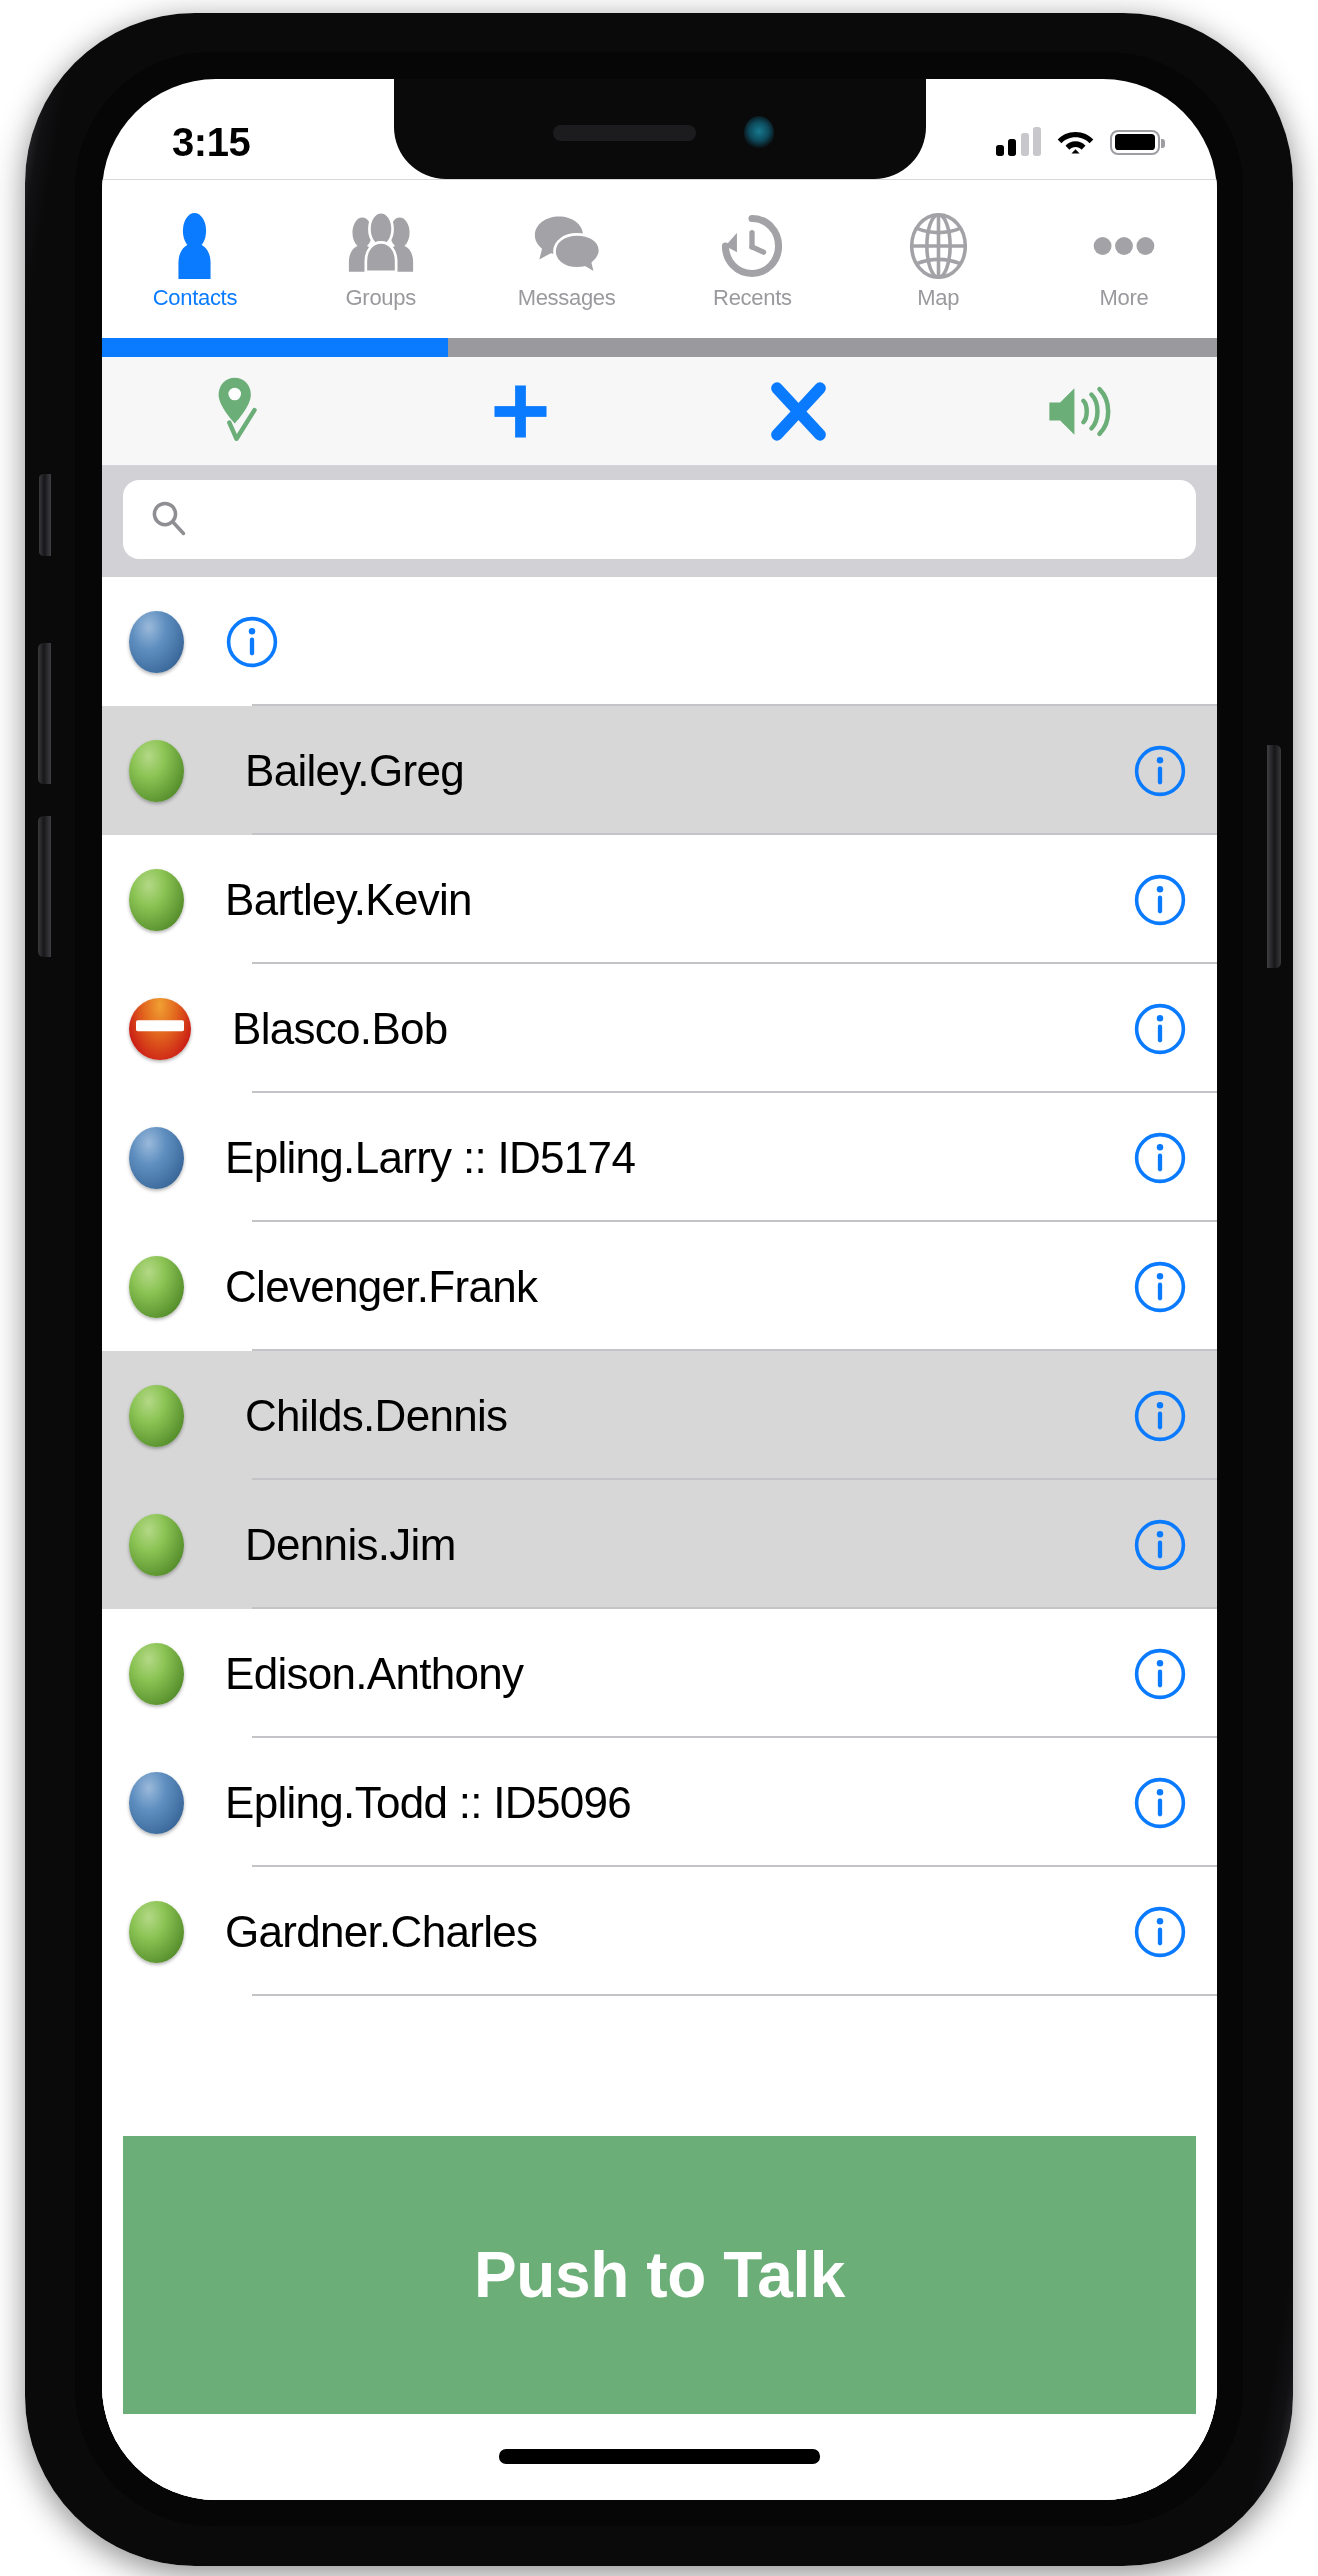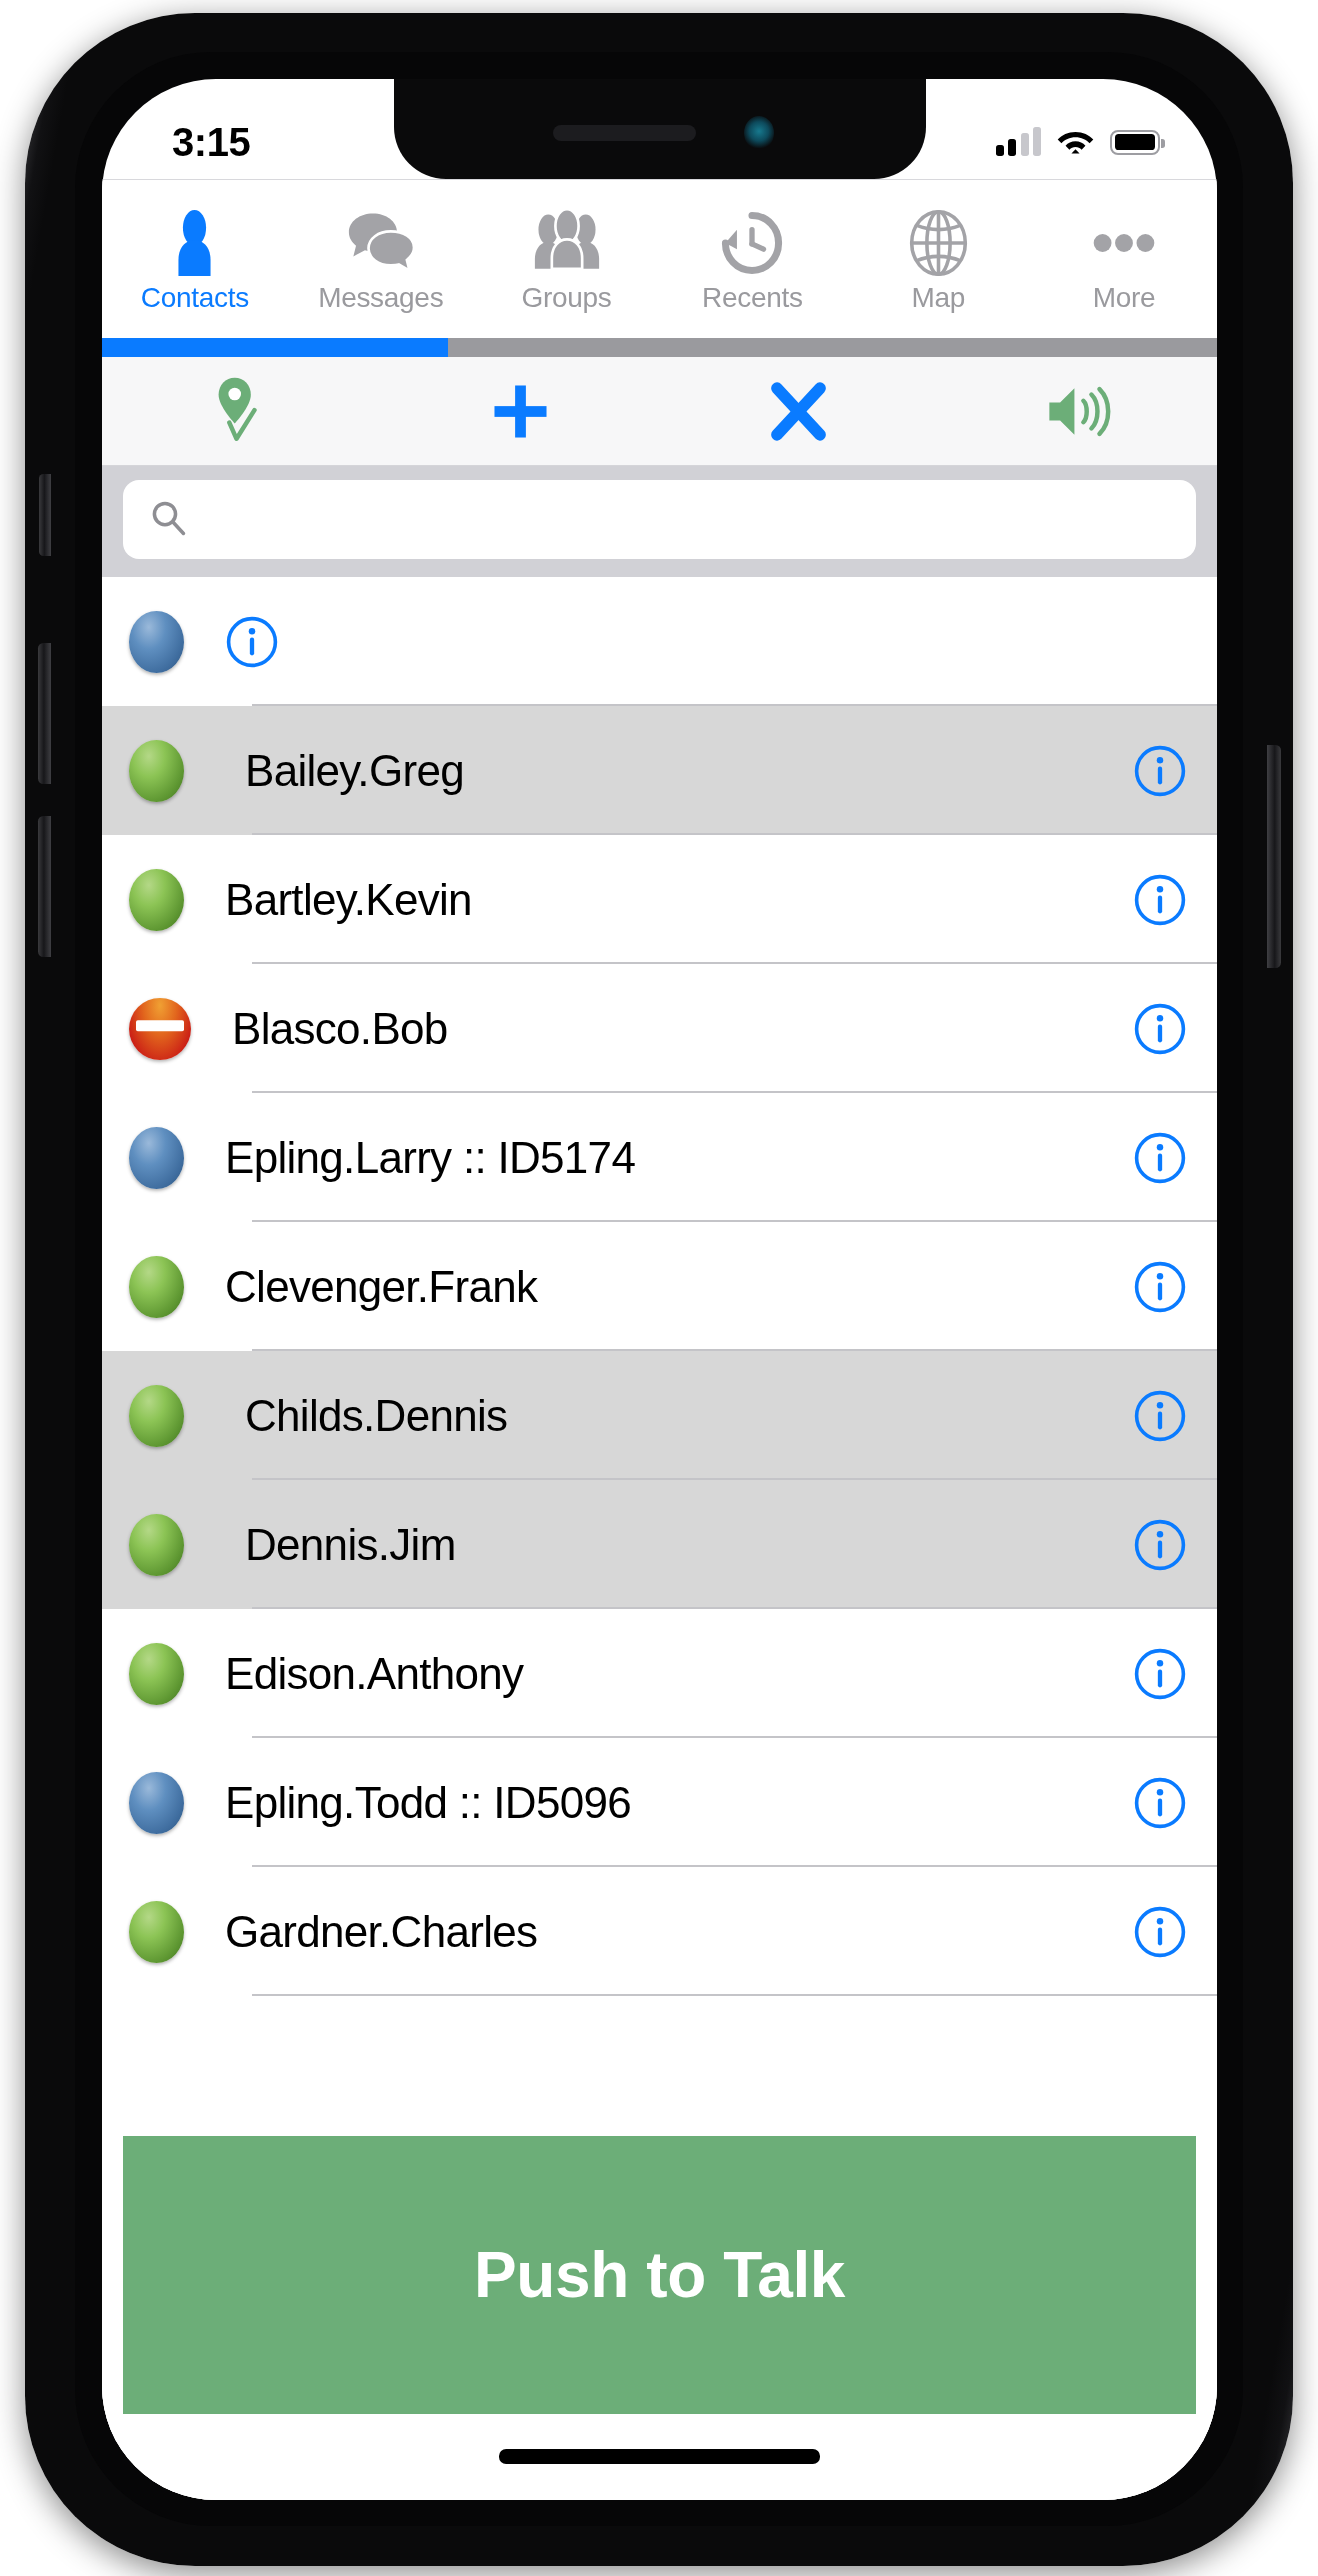--- a/index.html
+++ b/index.html
@@ -108,21 +108,21 @@
     display: flex; background: #ffffff;
     border-top: 1.8px solid #d8d8dc;
     height: 159px;
   }
   .tab {
     flex: 1; display: flex; flex-direction: column;
     align-items: center; justify-content: center; gap: 3.6px;
     padding-top: 5.4px;
   }
   .tab .tab-icon { height: 70px; display:flex; align-items:center; justify-content:center; }
-  .tab .tab-label { font-size: 28px; color: #9a9a9e; letter-spacing: -0.3px; }
+  .tab .tab-label { font-size: 22px; color: #9a9a9e; letter-spacing: -0.3px; }
   .tab.active .tab-label { color: #0a7bff; }
 
   
   #progress-bar { height: 19.6px; display: flex; background: #9a9a9e; }
   #progress-fill { background: #0a7bff; height: 100%; }
 
   
   #toolbar {
     height: 109px; background: #f7f7f8;
     display: flex; align-items: center;
@@ -244,39 +244,39 @@
               <ellipse cx="33" cy="20" rx="13" ry="20" fill="#0a7bff"></ellipse>
               <path d="M33 34c-11 0-18 9-18 22v18h36V56c0-13-7-22-18-22z" fill="#0a7bff"></path>
             </svg>
           </span>
           <span class="tab-label">Contacts</span>
         </div>
 
         <div class="tab">
           <span class="tab-icon">
             <svg width="70" height="66" viewBox="0 0 78 74">
-              <path d="M30 4C15 4 3 13 3 25c0 6 3 11 8 15l-3 12 13-7c3 1 6 1 9 1 15 0 27-9 27-21S45 4 30 4z" fill="#a3a3a7"></path>
-              <path d="M50 24c-14 0-25 8-25 19 0 11 11 19 25 19 3 0 6 0 9-1l12 7-3-12c5-4 8-9 8-14 0-11-12-18-26-18z" fill="#a3a3a7" stroke="#fff" stroke-width="3"></path>
-            </svg>
-          </span>
-          <span class="tab-label">Messages</span>
-        </div>
-
-        <div class="tab">
-          <span class="tab-icon">
-            <svg width="70" height="66" viewBox="0 0 78 74">
               <ellipse cx="18" cy="22" rx="11" ry="17" fill="#a3a3a7"></ellipse>
               <path d="M18 36c-9 0-15 8-15 19v11h30V55c0-11-6-19-15-19z" fill="#a3a3a7"></path>
               <ellipse cx="60" cy="22" rx="11" ry="17" fill="#a3a3a7"></ellipse>
               <path d="M60 36c-9 0-15 8-15 19v11h30V55c0-11-6-19-15-19z" fill="#a3a3a7"></path>
               <ellipse cx="39" cy="18" rx="13" ry="19" fill="#a3a3a7" stroke="#fff" stroke-width="3"></ellipse>
               <path d="M39 33c-10 0-17 9-17 21v12h34V54c0-12-7-21-17-21z" fill="#a3a3a7" stroke="#fff" stroke-width="3"></path>
             </svg>
           </span>
           <span class="tab-label">Groups</span>
+        </div>
+
+        <div class="tab">
+          <span class="tab-icon">
+            <svg width="70" height="66" viewBox="0 0 78 74">
+              <path d="M30 4C15 4 3 13 3 25c0 6 3 11 8 15l-3 12 13-7c3 1 6 1 9 1 15 0 27-9 27-21S45 4 30 4z" fill="#a3a3a7"></path>
+              <path d="M50 24c-14 0-25 8-25 19 0 11 11 19 25 19 3 0 6 0 9-1l12 7-3-12c5-4 8-9 8-14 0-11-12-18-26-18z" fill="#a3a3a7" stroke="#fff" stroke-width="3"></path>
+            </svg>
+          </span>
+          <span class="tab-label">Messages</span>
         </div>
 
         <div class="tab">
           <span class="tab-icon">
             <svg width="62" height="66" viewBox="0 0 70 74">
               <path d="M35 6c17 0 30 14 30 31S52 68 35 68 5 54 5 37" fill="none" stroke="#a3a3a7" stroke-width="8" stroke-linecap="round"></path>
               <path d="M5 37 L18 22 L18 44 Z" fill="#a3a3a7"></path>
               <line x1="35" y1="22" x2="35" y2="38" stroke="#a3a3a7" stroke-width="6" stroke-linecap="round"></line>
               <line x1="35" y1="38" x2="48" y2="44" stroke="#a3a3a7" stroke-width="6" stroke-linecap="round"></line>
             </svg>

